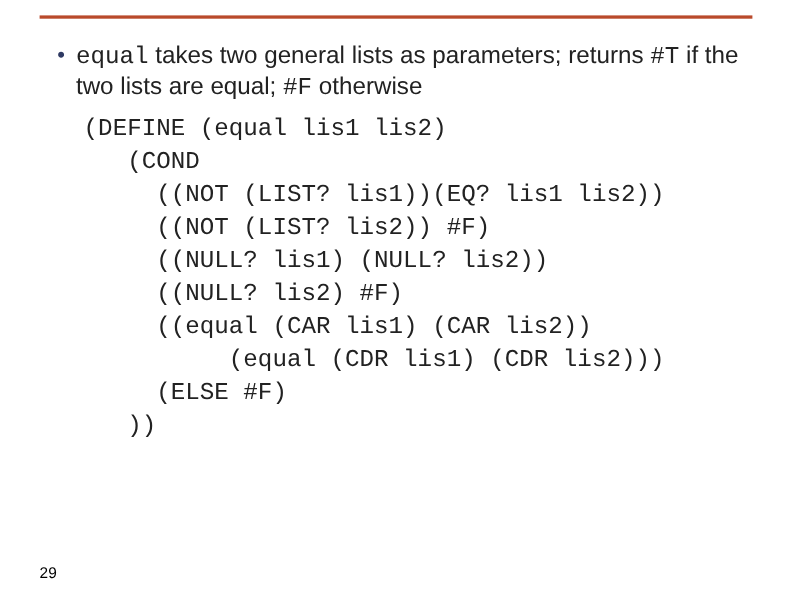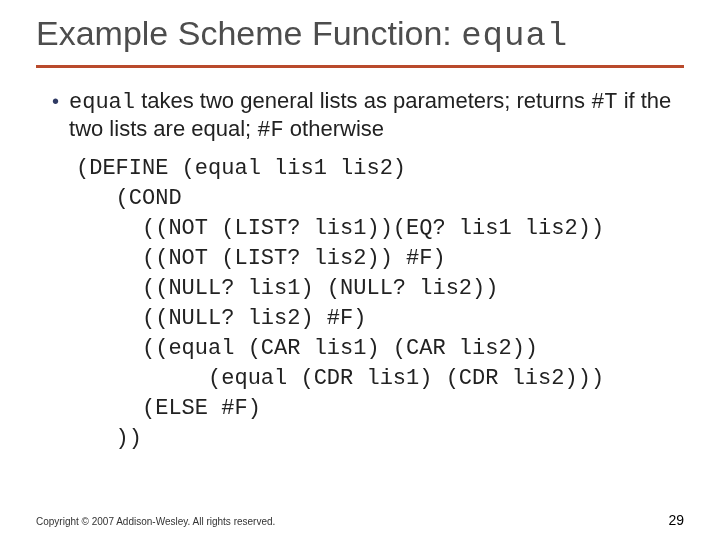--- a/index.html
+++ b/index.html
@@ -81,23 +81,20 @@
   .pagenum {
     font-size: 14px;
     color: #000000;
     font-family: Arial, sans-serif;
   }
 </style>
 </head>
 <body>
 
 <div class="slide">
-  <h1 class="title">
-    <span>Example Scheme Function: </span><span class="mono">equal</span>
-  </h1>
   <div class="rule"></div>
 
   <div class="content">
     <div class="bullet-row">
       <div class="bullet">•</div>
       <div class="bullet-text">
         <span class="mono">equal</span><span> takes two general lists as parameters; returns </span><span class="mono">#T</span><span> if the two lists are equal; </span><span class="mono">#F</span><span> otherwise</span>
       </div>
     </div>
 
@@ -108,15 +105,14 @@
 <span>     ((NULL? lis1) (NULL? lis2))</span>
 <span>     ((NULL? lis2) #F)</span>
 <span>     ((equal (CAR lis1) (CAR lis2))</span>
 <span>          (equal (CDR lis1) (CDR lis2)))</span>
 <span>     (ELSE #F)</span>
 <span>   ))</span></div>
   </div>
 </div>
 
 <div class="footer">
-  <div class="copyright">Copyright © 2007 Addison-Wesley. All rights reserved.</div>
   <div class="pagenum">29</div>
 </div>
 
 </body></html>

